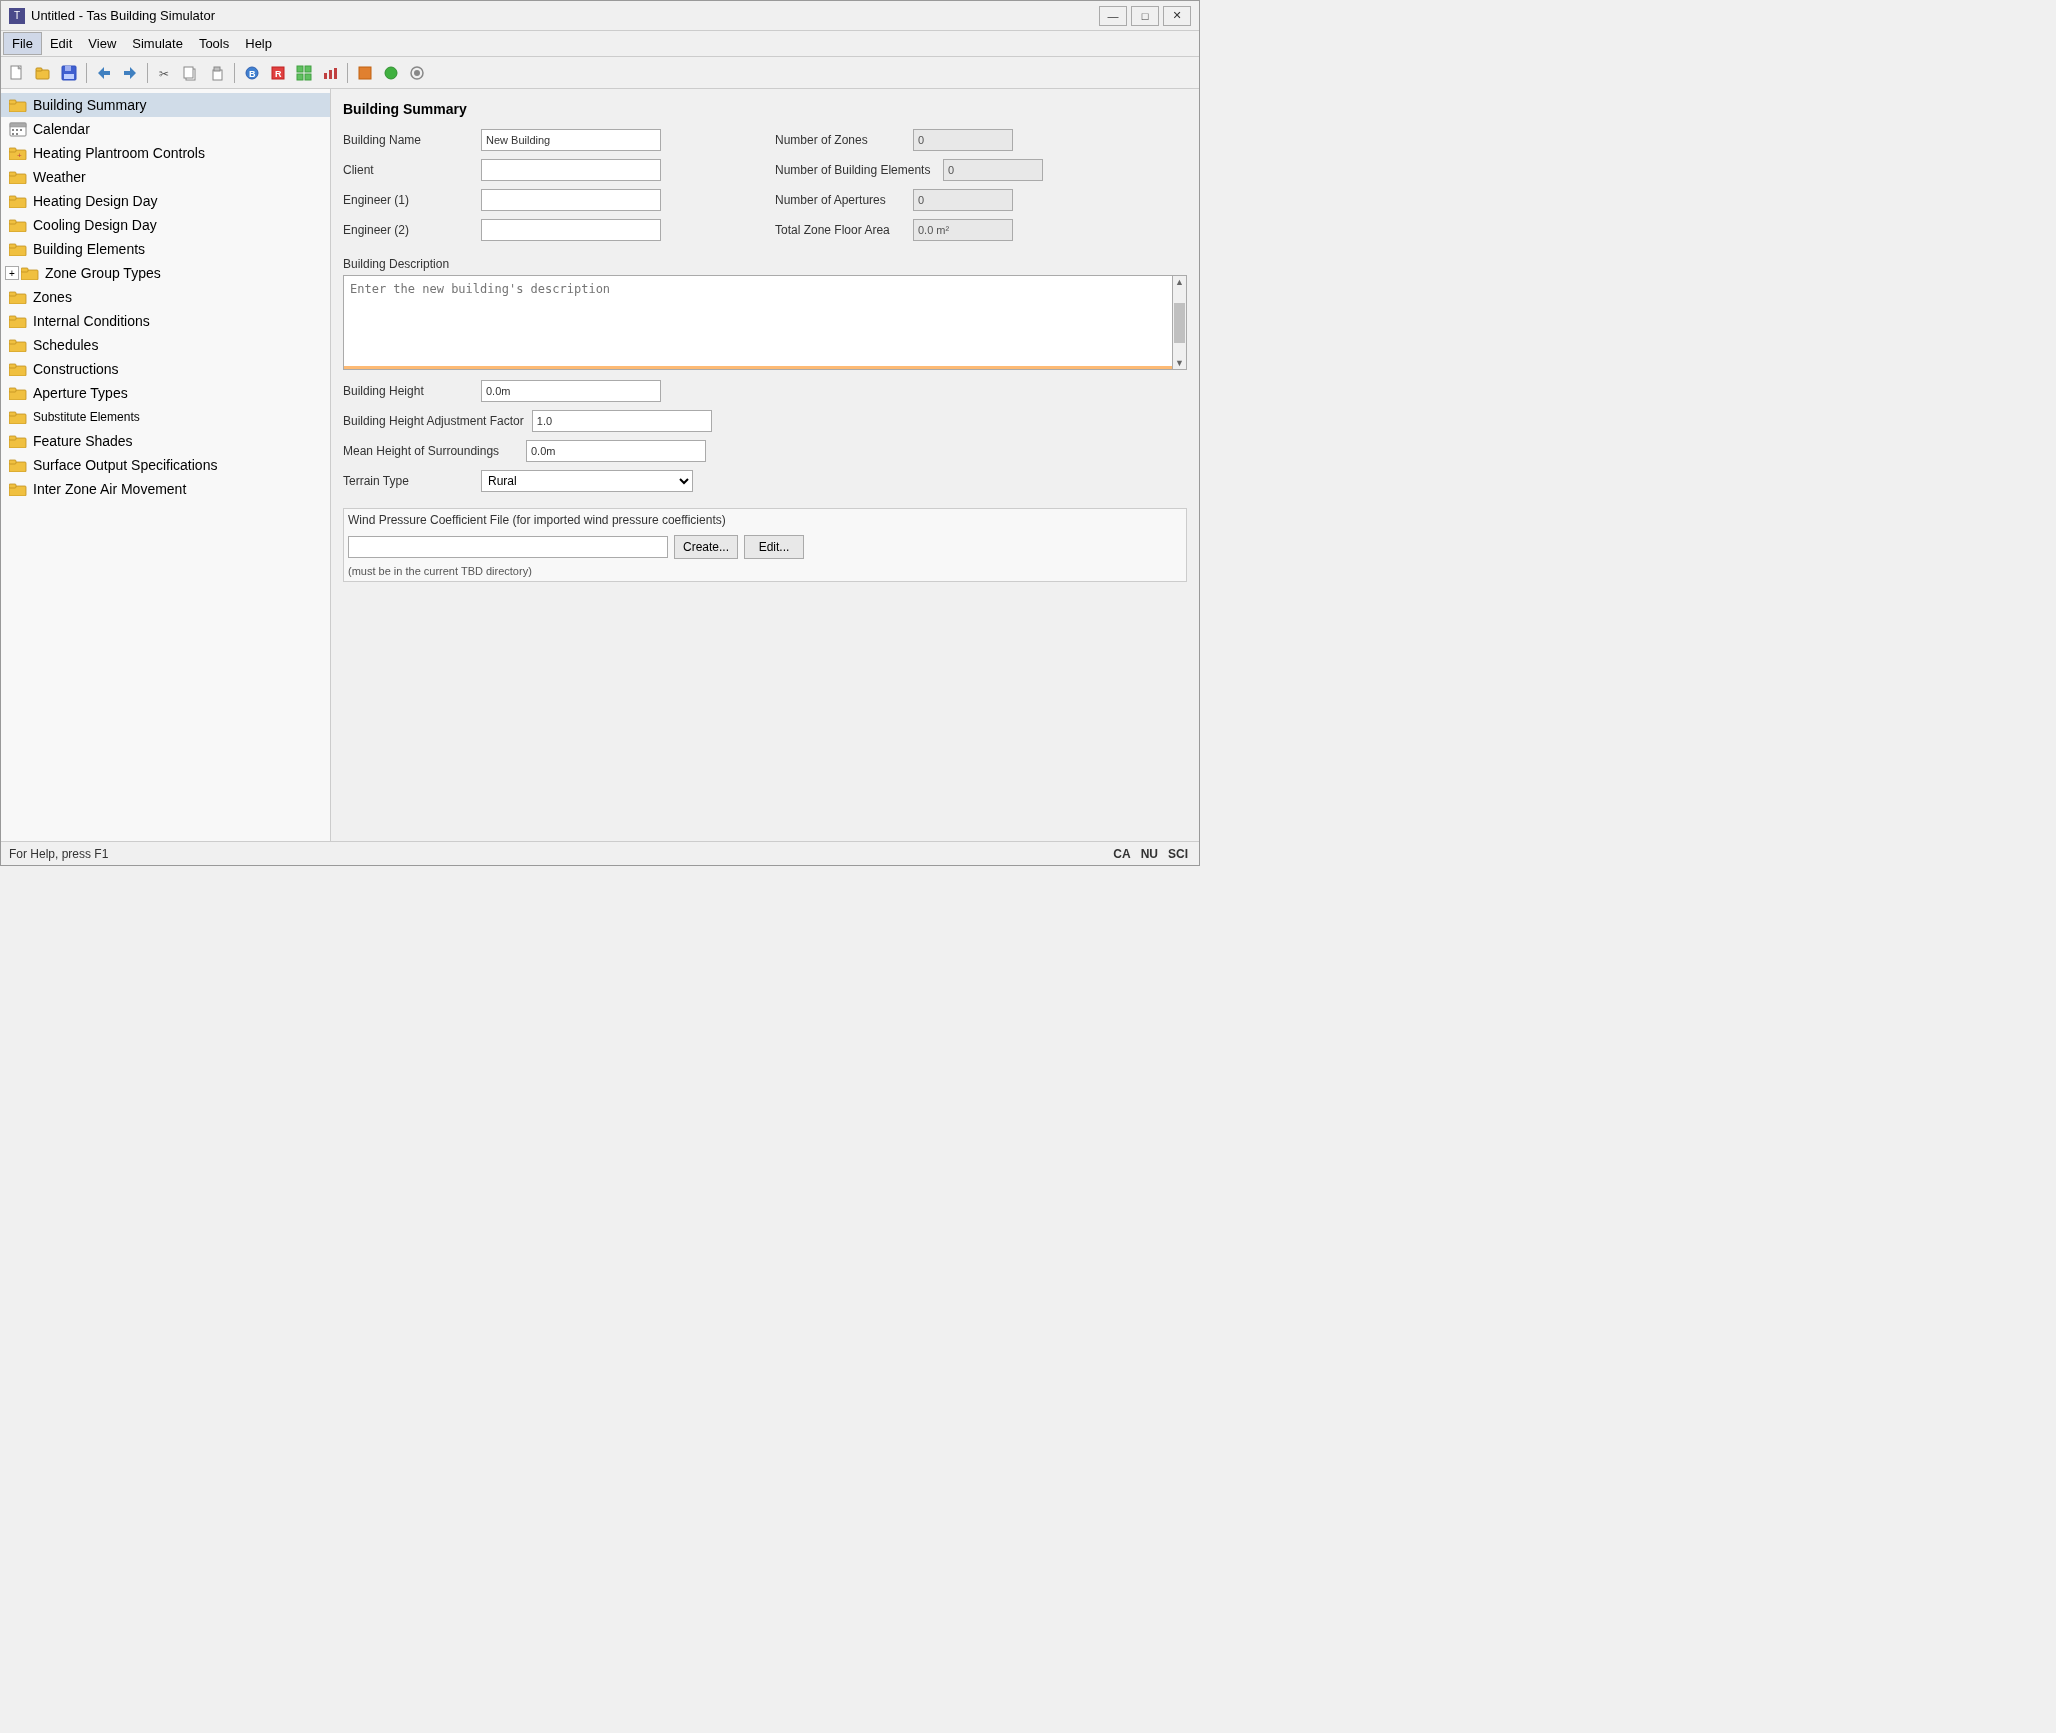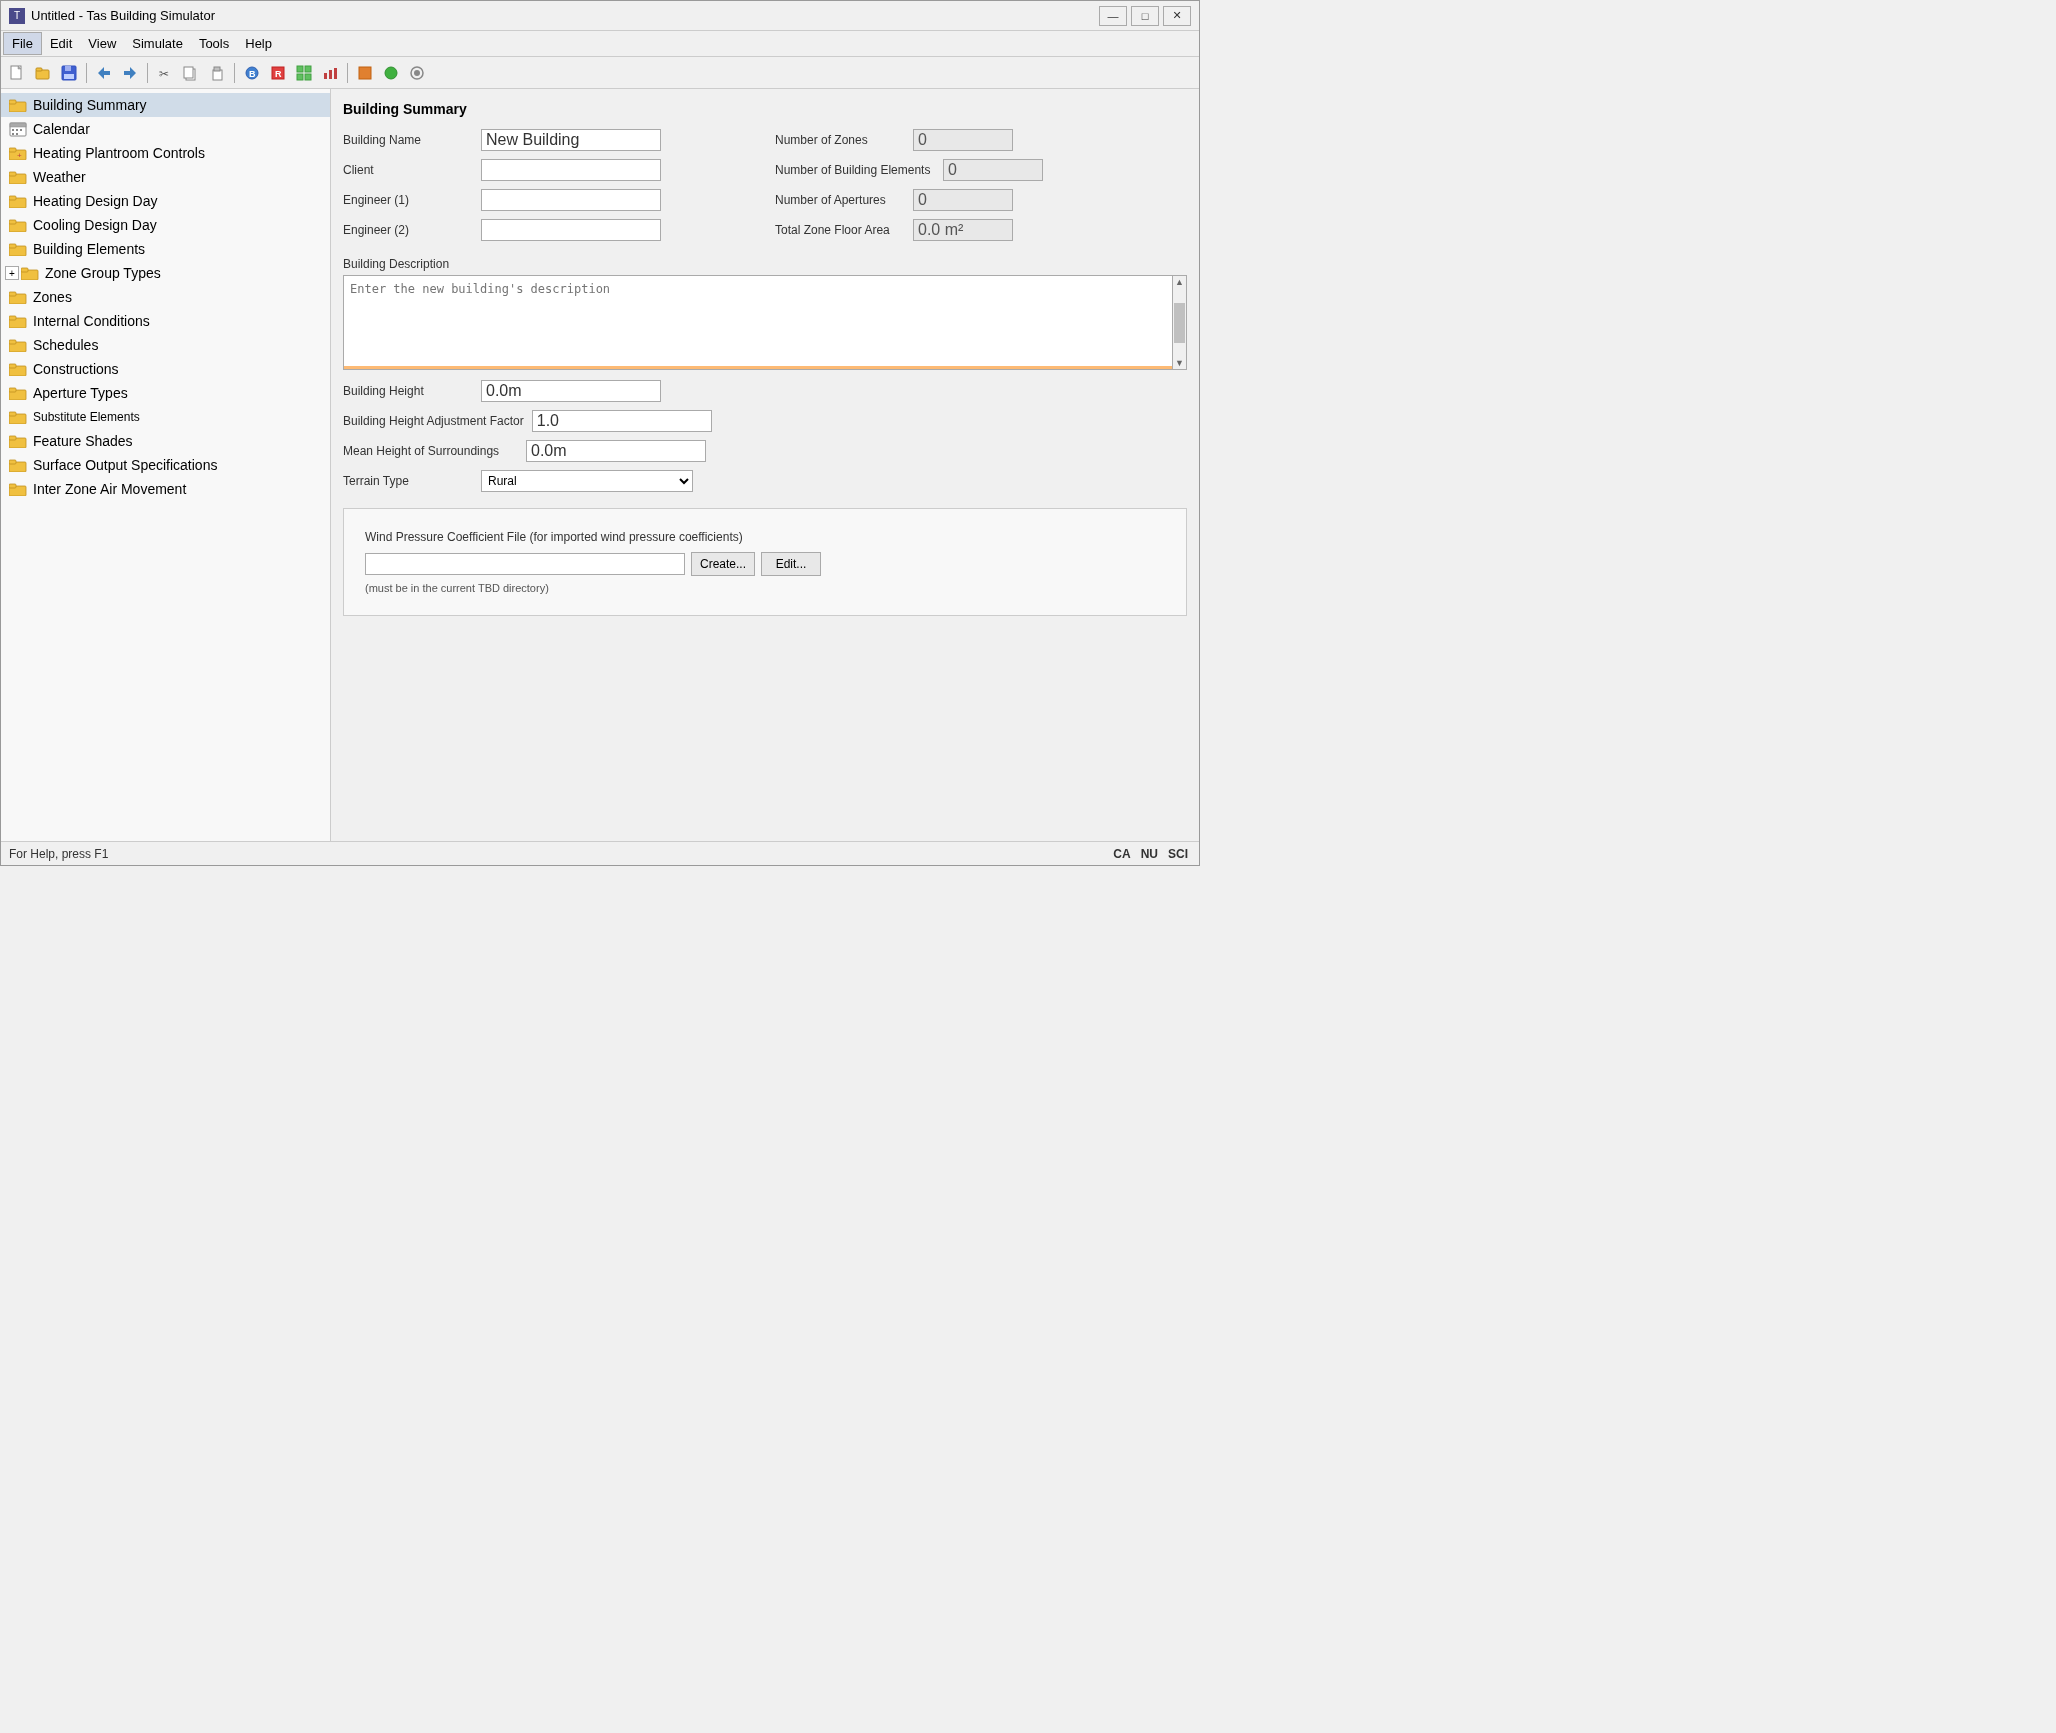--- a/index.html
+++ b/index.html
@@ -177,21 +177,21 @@
       font-size: 12px;
       color: #333;
       min-width: 130px;
     }
 
     .form-input {
       height: 22px;
       border: 1px solid #aaa;
       background: #fff;
       padding: 2px 4px;
-      font-size: 16px;
+      font-size: 11px;
       color: #333;
     }
 
     .form-input-medium {
       width: 180px;
     }
 
     .form-input-small {
       width: 100px;
     }
@@ -214,21 +214,21 @@
       height: 22px;
       border: 1px solid #aaa;
       background: #fff;
       font-size: 12px;
       padding: 0 2px;
       width: 212px;
     }
 
     .wind-section {
       border: 1px solid #ccc;
-      padding: 21px;
+      padding: 4px;
       margin-top: 4px;
       background: #f8f8f8;
     }
 
     .wind-label {
       font-size: 12px;
       color: #333;
       margin-bottom: 8px;
     }
 

